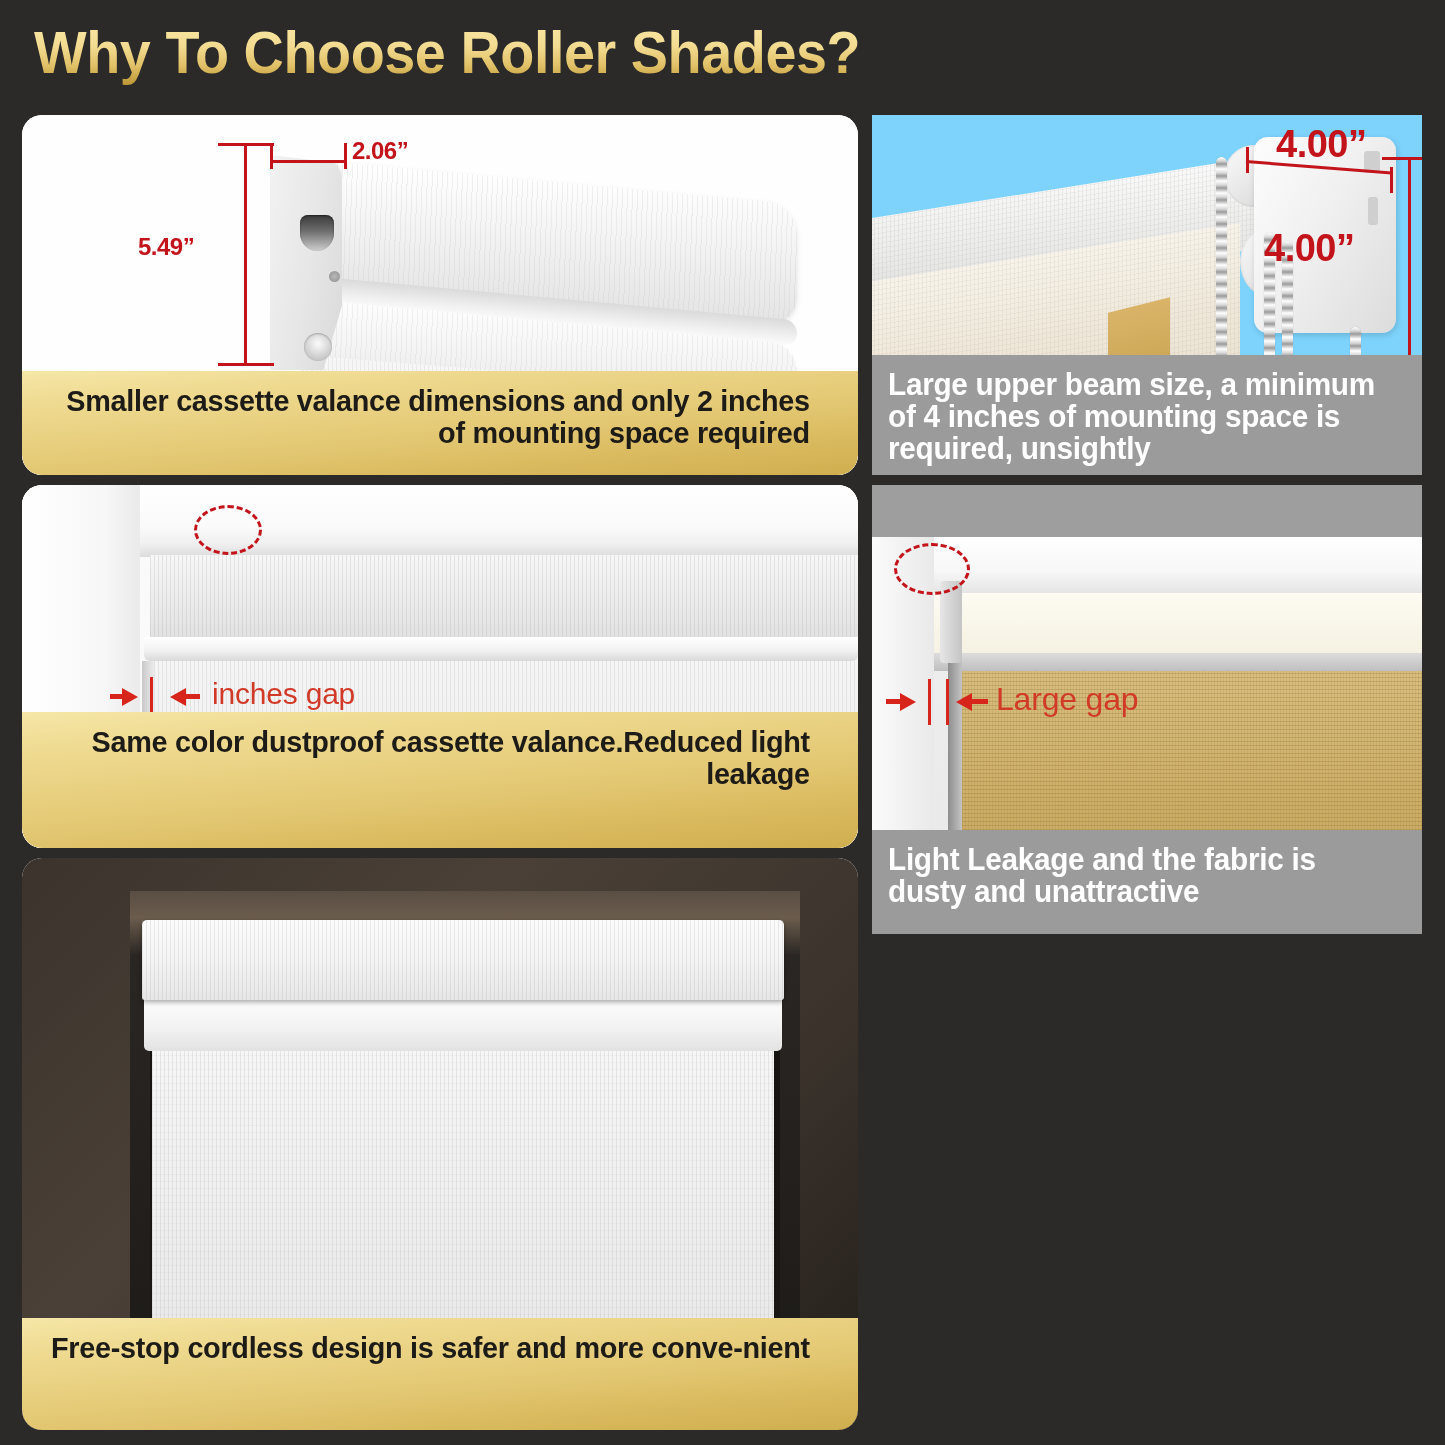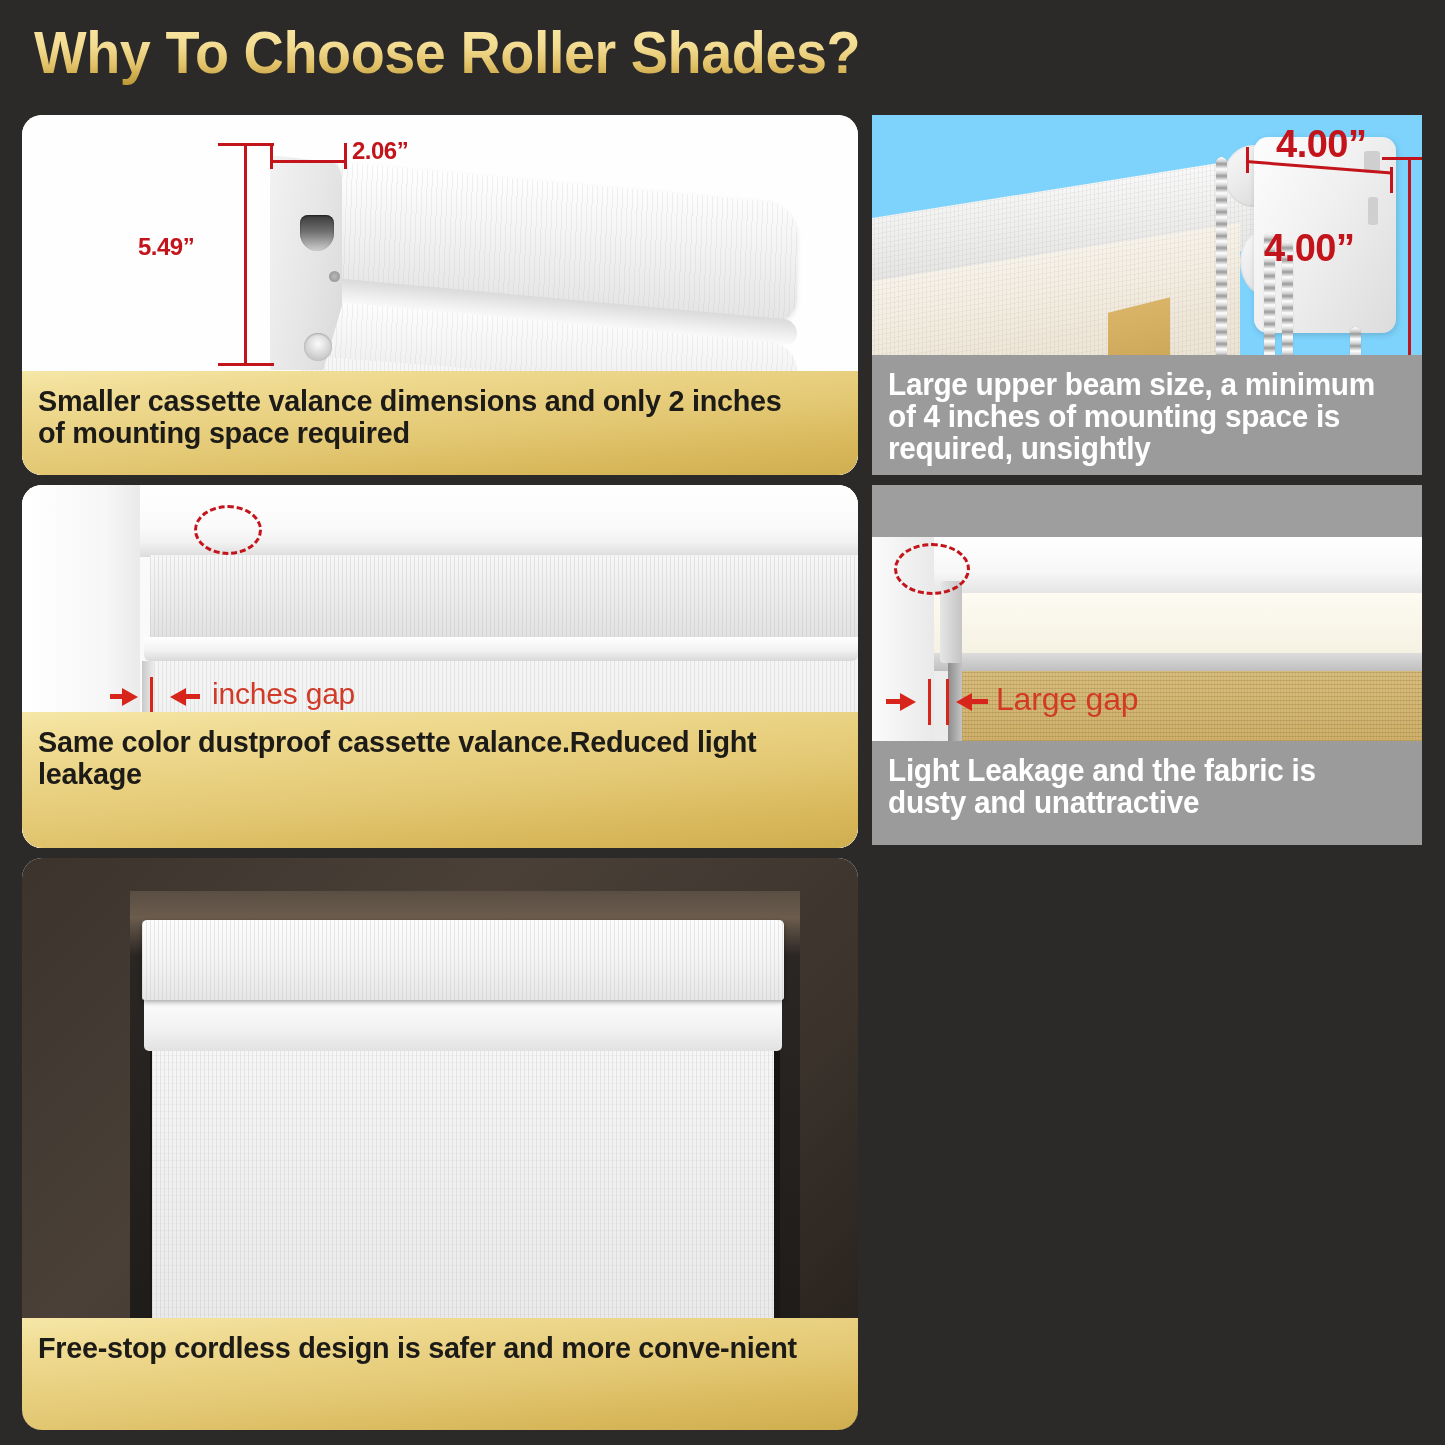--- a/index.html
+++ b/index.html
@@ -24,32 +24,32 @@
 
   
   .grid { position: absolute; left: 0; top: 112px; width: 1445px; height: 1330px; }
   .panel { position: absolute; overflow: hidden; background: #fff; }
   .panel.rounded { border-radius: 20px; }
 
   
   .p1 { left: 22px;  top: 3px;    width: 836px; height: 360px; }
   .p2 { left: 872px; top: 3px;    width: 550px; height: 360px; }
   .p3 { left: 22px;  top: 373px;  width: 836px; height: 363px; }
-  .p4 { left: 872px; top: 373px;  width: 550px; height: 360px; }
+  .p4 { left: 872px; top: 373px;  width: 550px; height: 449px; }
   .p5 { left: 22px;  top: 746px;  width: 836px; height: 572px; }
   .p6 { left: 872px; top: 746px;  width: 550px; height: 572px; }
 
   .art { position: absolute; inset: 0; }
 
   
   .cap { position: absolute; left: 0; right: 0; bottom: 0; padding: 14px 16px 16px 16px; }
   .cap.gold {
     background: linear-gradient(175deg, #f6e7a8 0%, #efdb92 18%, #e4c975 55%, #d9b95d 80%, #cfae4f 100%);
     color: #1d1b17; font-weight: 700;
-    border-bottom-left-radius: 20px; border-bottom-right-radius: 20px;
+    border-bottom-left-radius: 20px; border-bottom-right-radius: 20px; text-align: right;
   }
   .cap.gray { background: #9b9b9b; color: #ffffff; font-weight: 700; margin-top: 8px; }
   .cap-text { font-size: 30px; line-height: 1.07; letter-spacing: -0.3px;
     transform: scaleX(0.96); transform-origin: left center; }
   .cap.gray .cap-text { font-size: 31px; line-height: 1.04; }
   .cap-h1 { height: 104px; }
   .cap-h2 { height: 120px; }
   .cap-h3 { height: 136px; }
   .cap-h4 { height: 104px; }
   .cap-h5 { height: 112px; }

